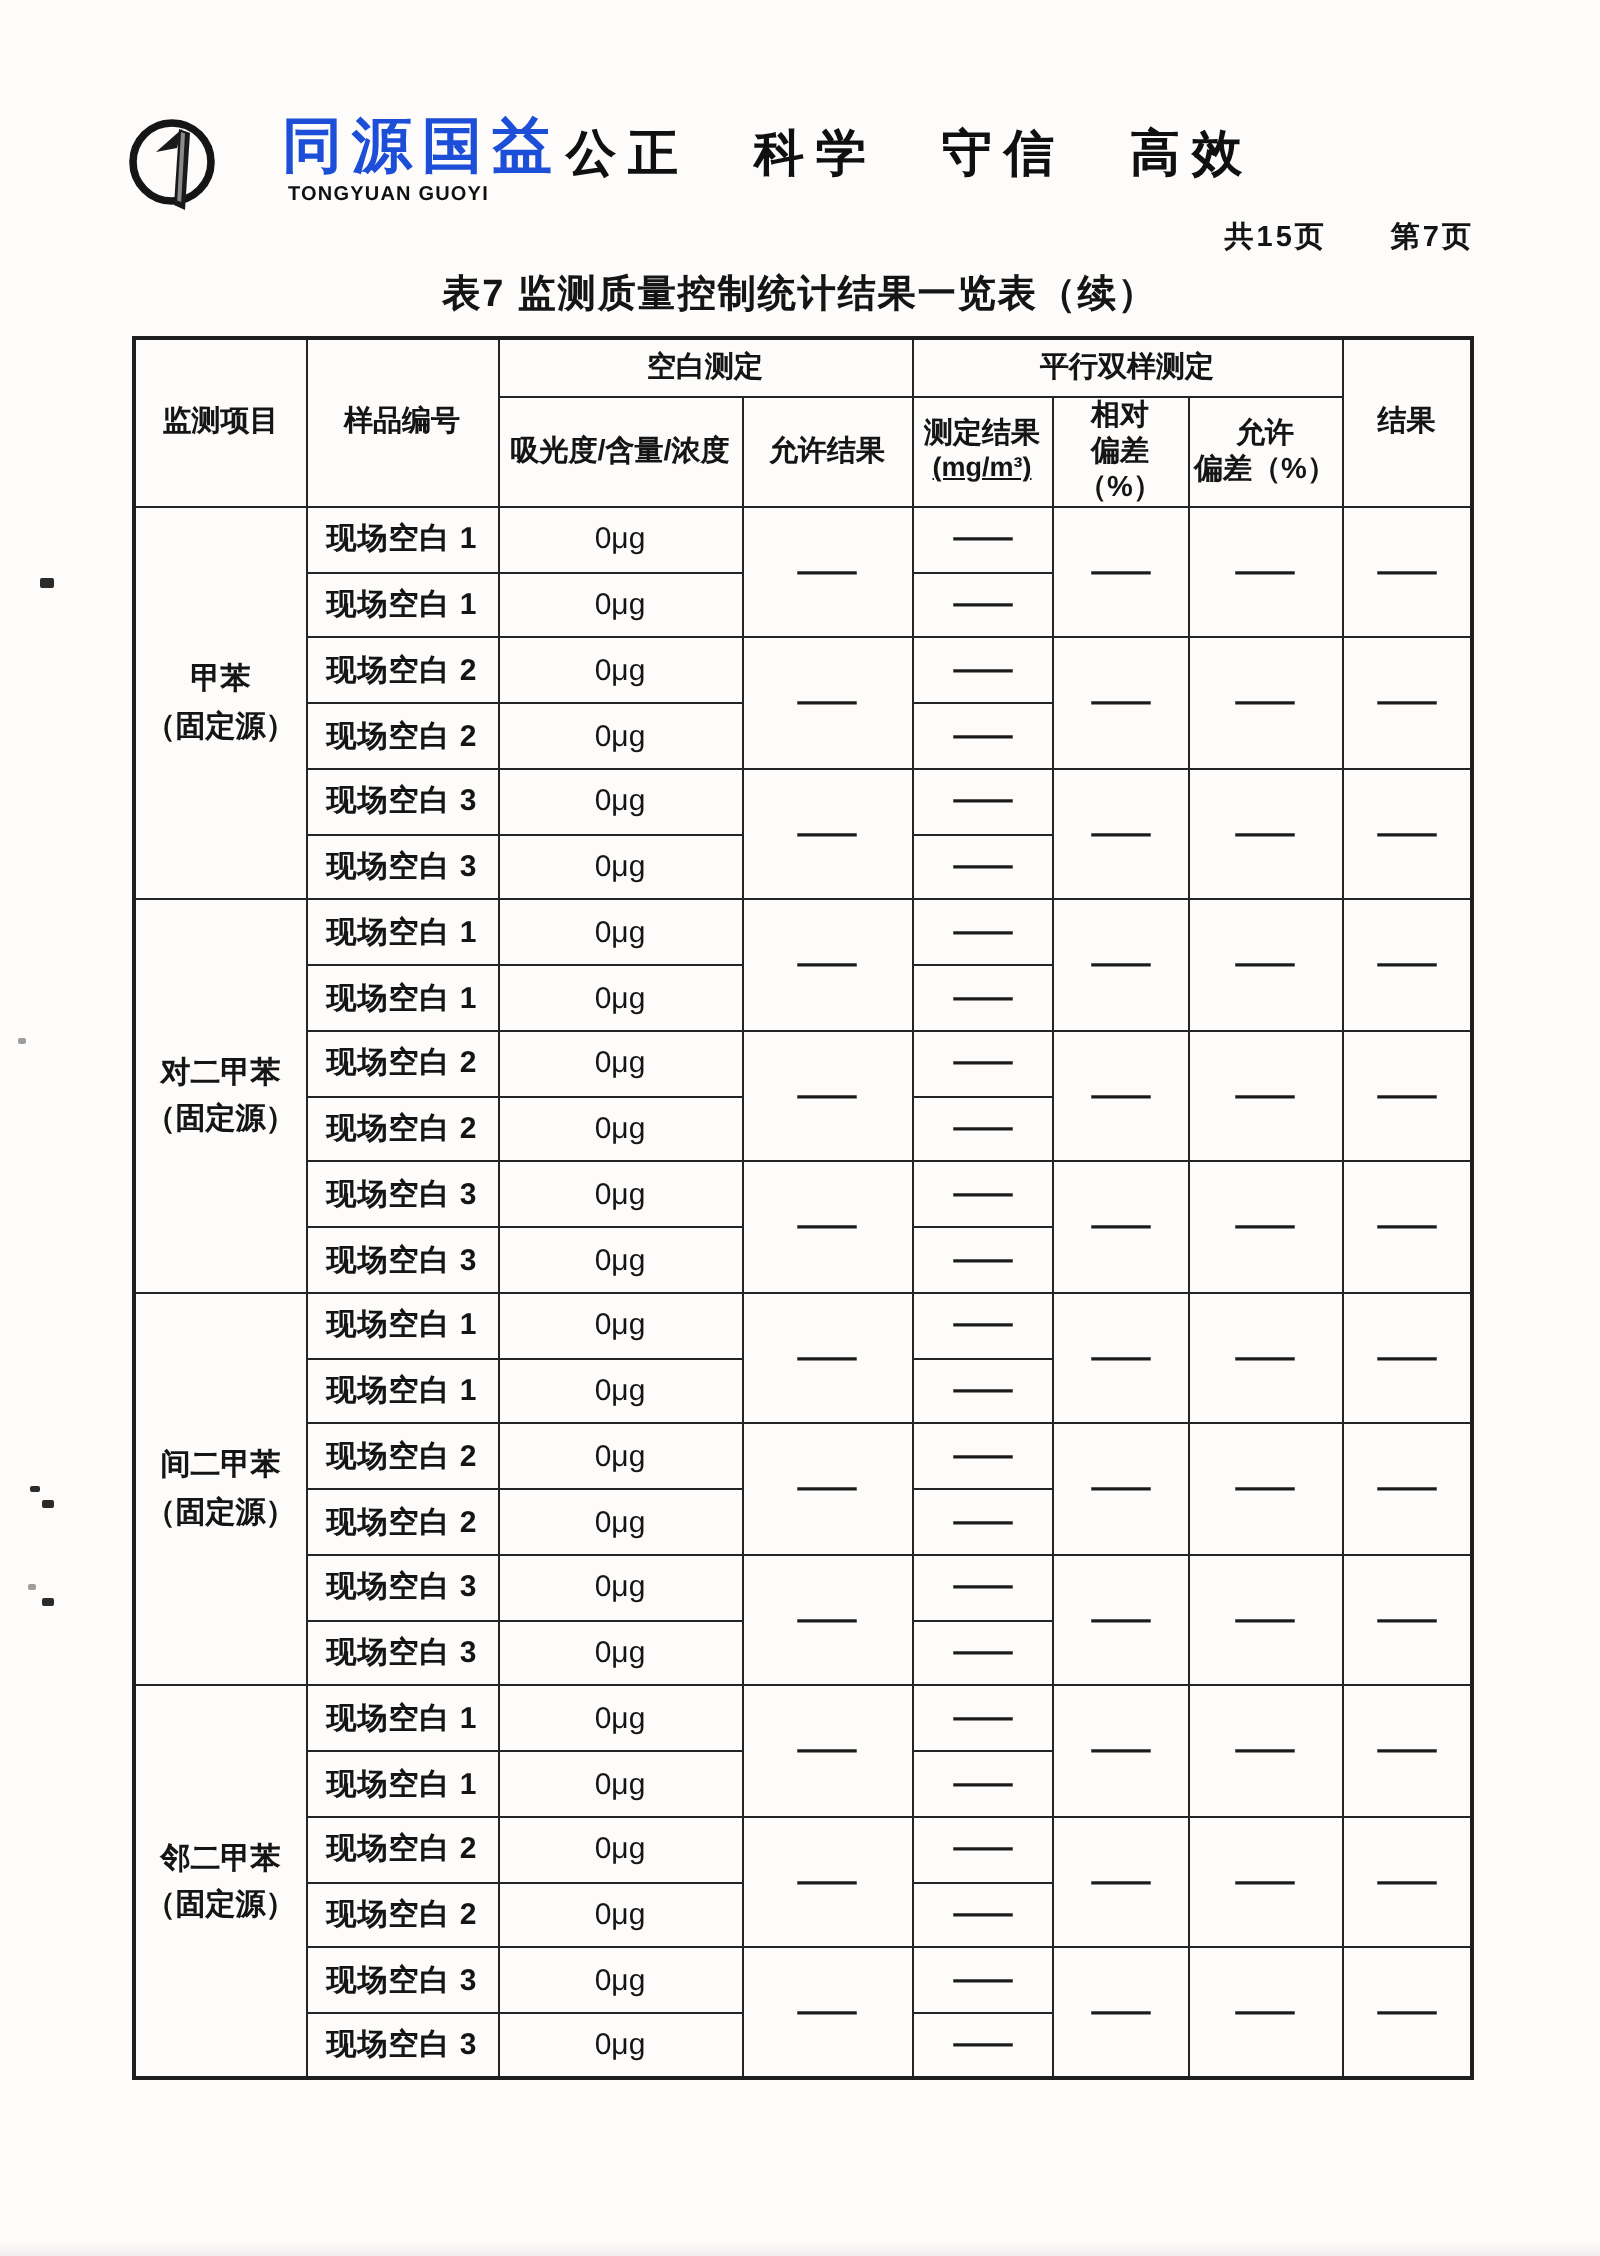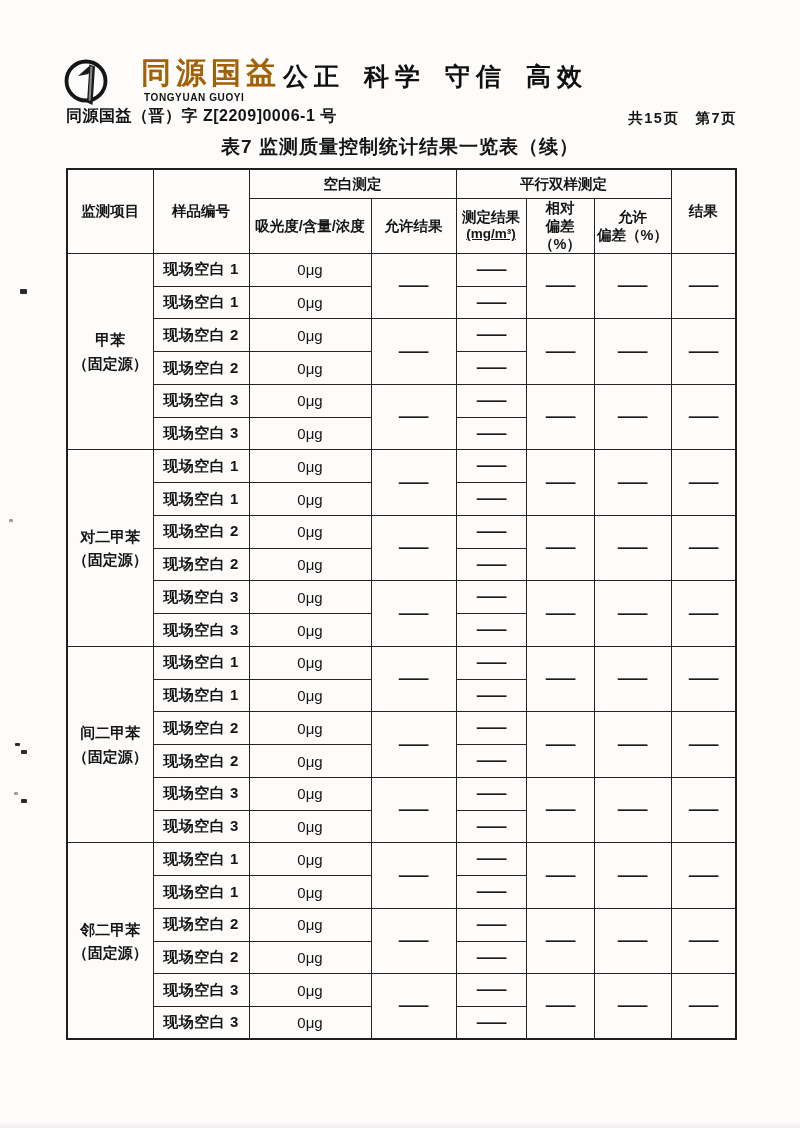--- a/index.html
+++ b/index.html
@@ -10,40 +10,40 @@
     color:#151515;
     position:relative;
     overflow:hidden;
   }
   .page{position:absolute;inset:0;}
 
   
   .logo{position:absolute;left:64px;top:56px;width:50px;height:52px;}
   .company-cn{
     position:absolute;left:141px;top:53px;
-    font-size:30px;font-weight:bold;letter-spacing:5px;color:#a16207;
+    font-size:30px;font-weight:bold;letter-spacing:5px;color:#1d4ed8;
   }
   .company-en{
     position:absolute;left:144px;top:92px;
     font-size:10px;font-weight:bold;letter-spacing:0.6px;color:#101010;
   }
   .slogan{
     position:absolute;left:283px;top:60px;
-    display:flex;gap:19px;
+    display:flex;gap:32px;
     font-size:25px;font-weight:bold;letter-spacing:6px;color:#101010;
     white-space:nowrap;
   }
   .doc-number{
     position:absolute;left:66px;top:106px;
     font-size:16px;font-weight:bold;letter-spacing:0.5px;
   }
   .page-info{
     position:absolute;right:63px;top:109px;
     font-size:14.5px;font-weight:600;letter-spacing:1.5px;
-    display:flex;gap:16px;white-space:nowrap;
+    display:flex;gap:32px;white-space:nowrap;
   }
   .doc-title{
     position:absolute;left:0;right:0;top:134px;
     text-align:center;
     font-size:19px;font-weight:bold;letter-spacing:1px;
   }
 
   
   table.qc{
     position:absolute;left:66px;top:168px;
@@ -94,21 +94,20 @@
   <div class="company-cn">同源国益</div>
   <div class="company-en">TONGYUAN GUOYI</div>
 
   <div class="slogan">
     <span>公正</span>
     <span>科学</span>
     <span>守信</span>
     <span>高效</span>
   </div>
 
-  <div class="doc-number">同源国益（晋）字 Z[2209]0006-1 号</div>
   <div class="page-info">
     <span>共15页</span>
     <span>第7页</span>
   </div>
 
   <div class="doc-title">表7 监测质量控制统计结果一览表（续）</div>
 
   <table class="qc">
     <colgroup>
       <col style="width:86px">

